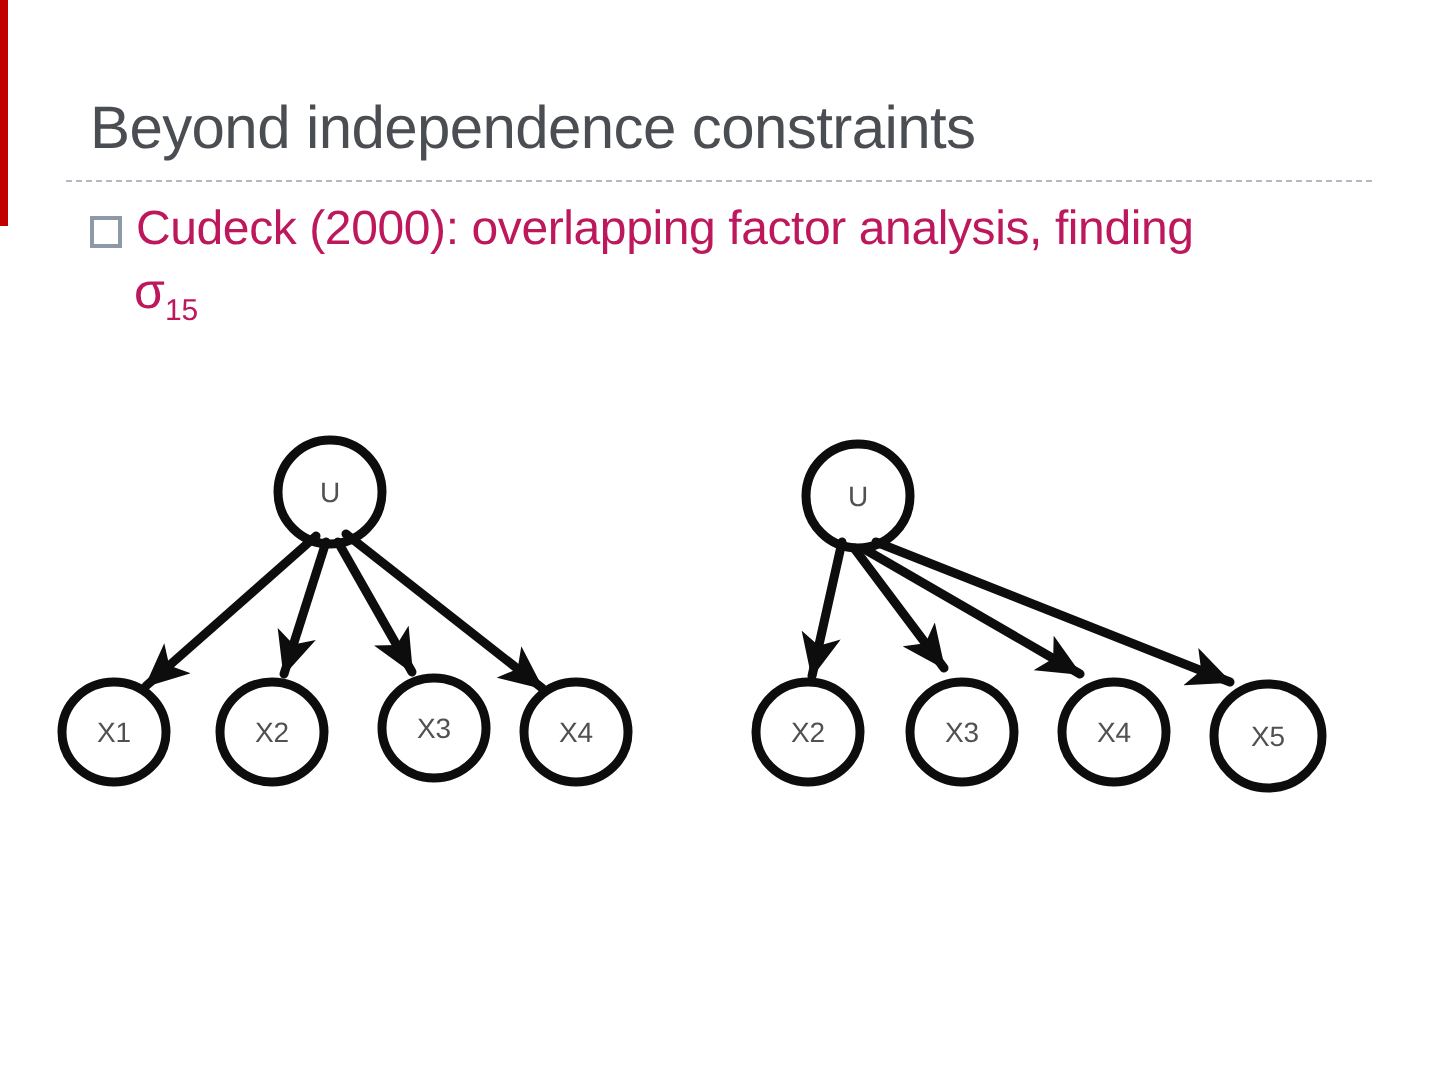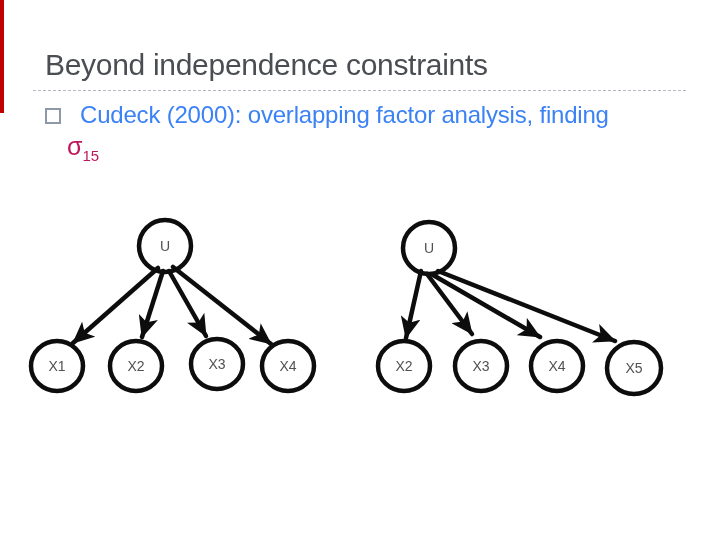--- a/index.html
+++ b/index.html
@@ -37,22 +37,22 @@
     position: absolute; left: 45px; top: 101px;
     display: flex; align-items: flex-start;
   }
   .bullet-square {
     width: 12px; height: 12px;
     border: 2px solid #8e99a8;
     margin-top: 7px; flex: none;
     background: #ffffff;
   }
   .bullet-text {
-    margin-left: 19px;
-    font-size: 24px; color: #3b82f6;
+    margin-left: 7px;
+    font-size: 24px; color: #be185d;
     letter-spacing: -0.2px;
     white-space: nowrap;
   }
   .sigma-line {
     position: absolute; left: 67px; top: 132px;
     font-size: 25px; color: #be185d;
   }
   .sigma-sub { font-size: 15px; }
   svg.diagram { position: absolute; left: 0; top: 0; }
   svg.diagram text {

